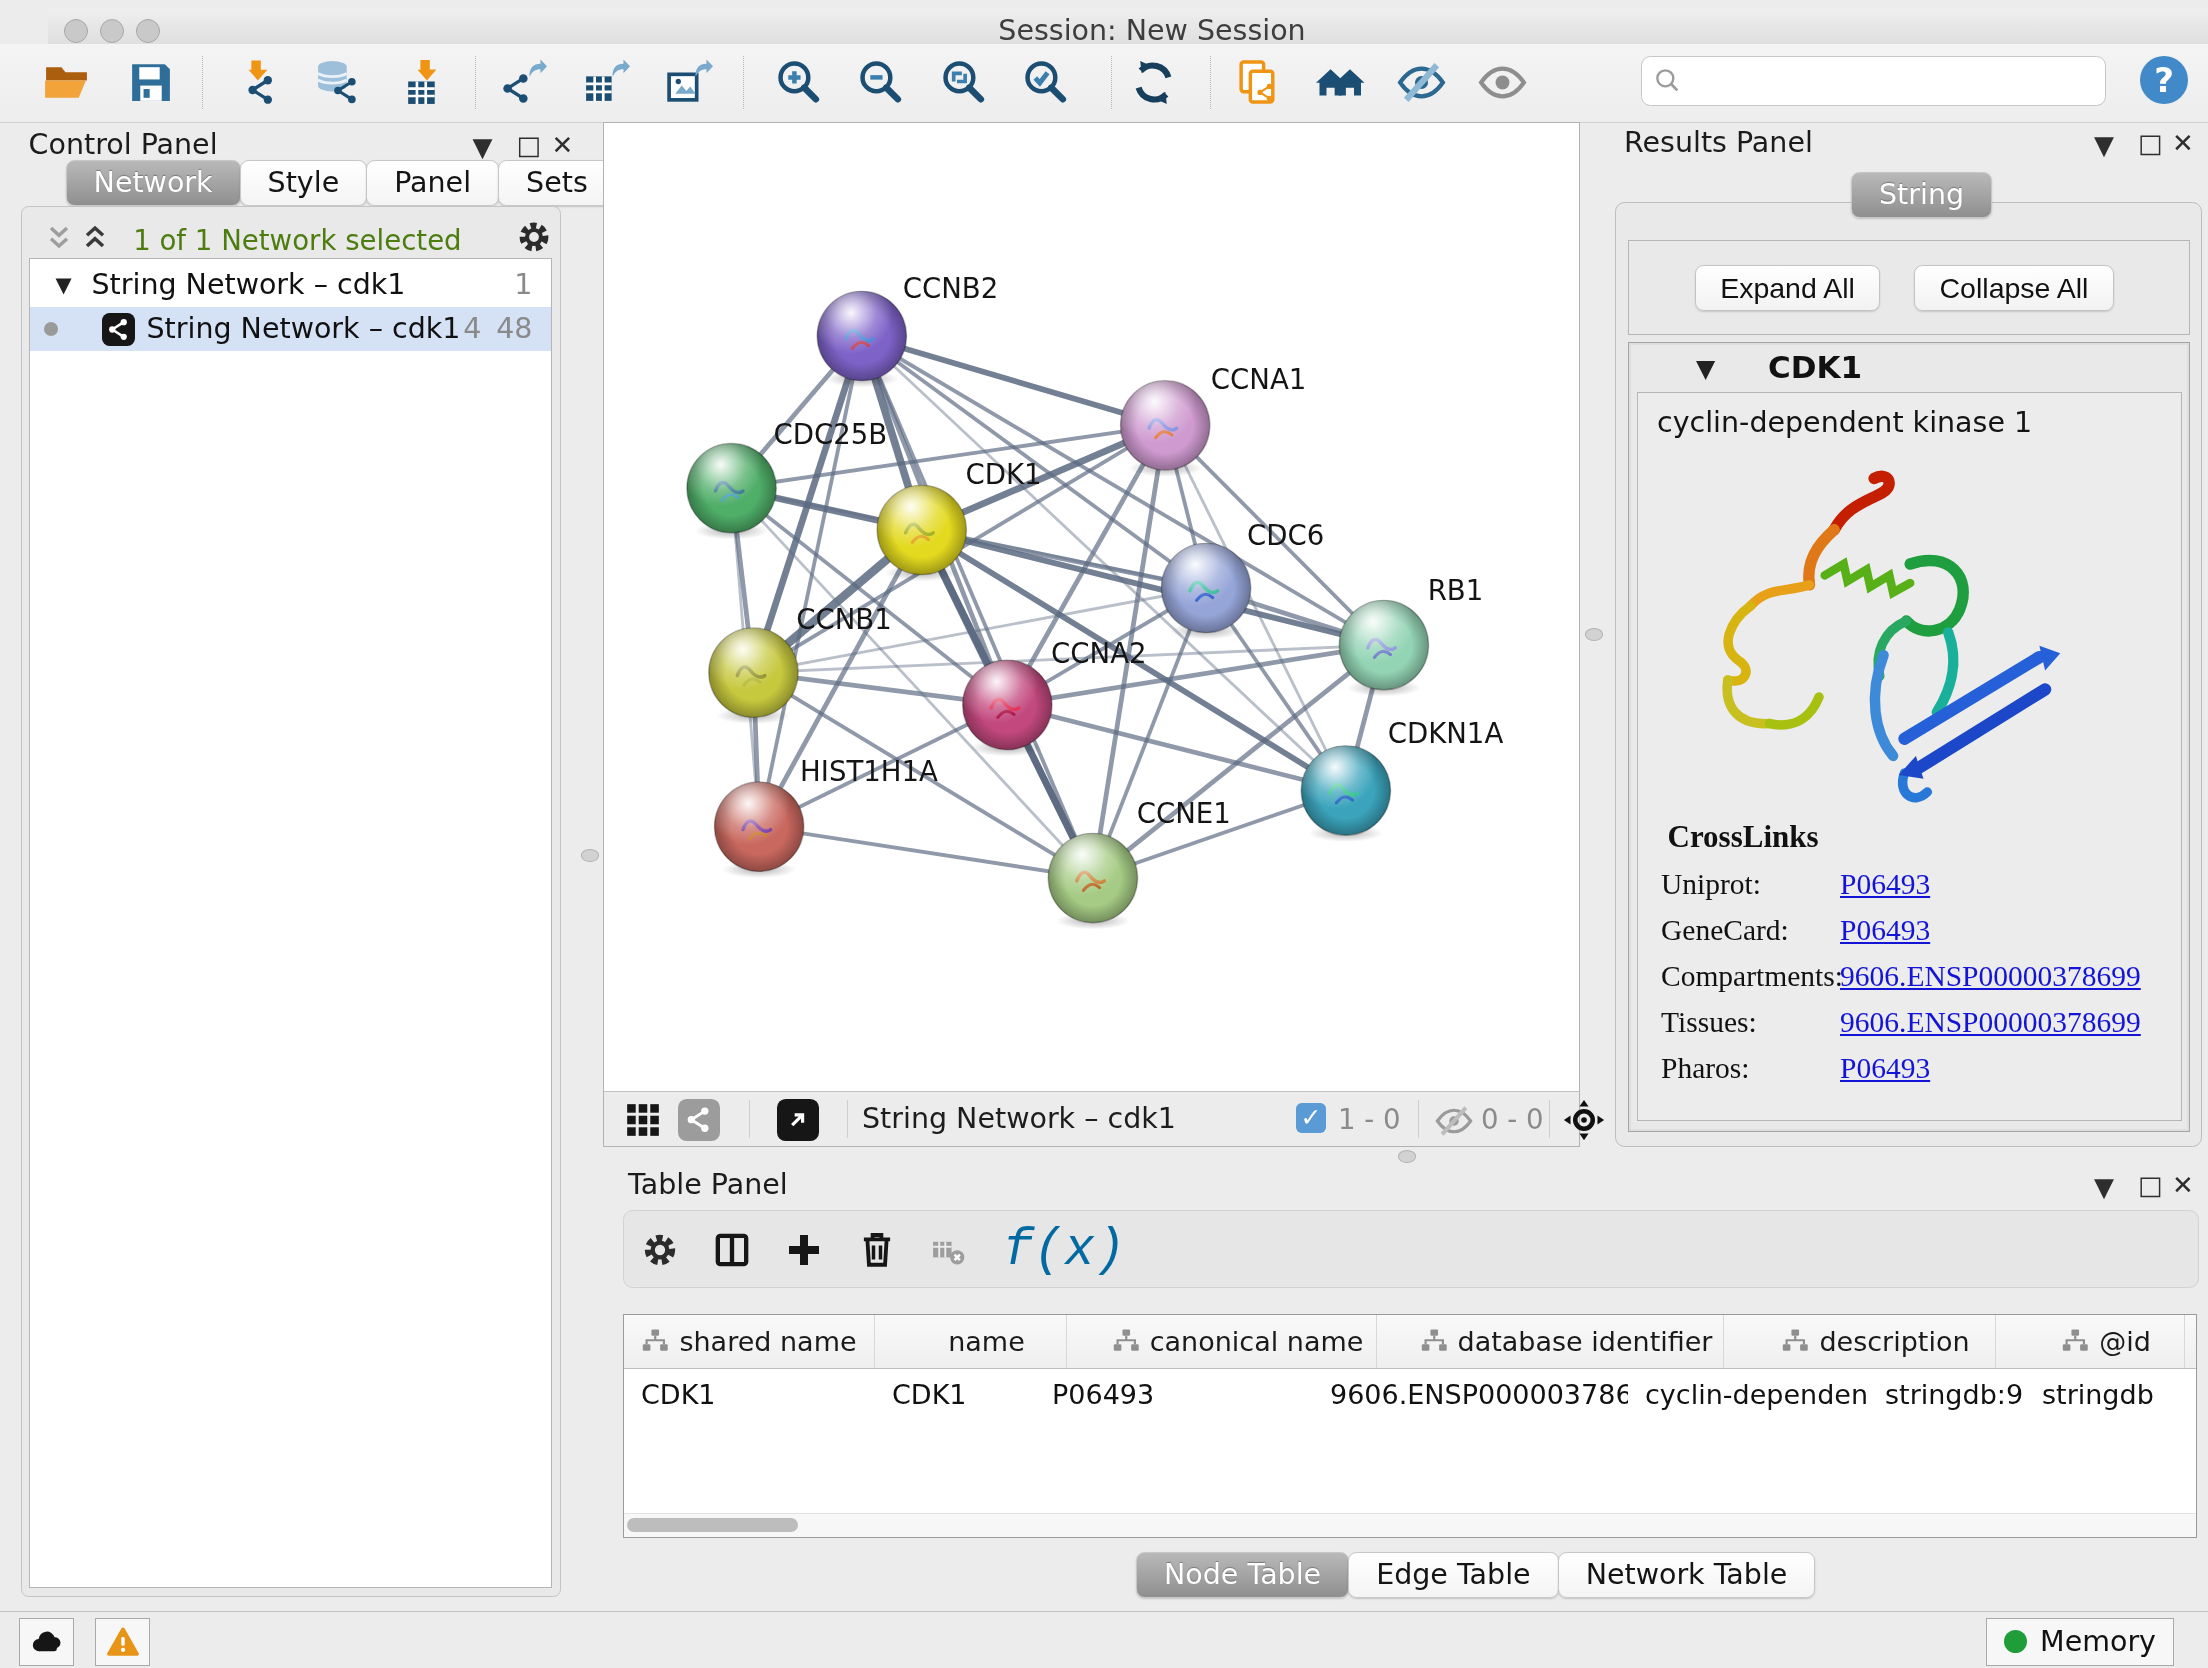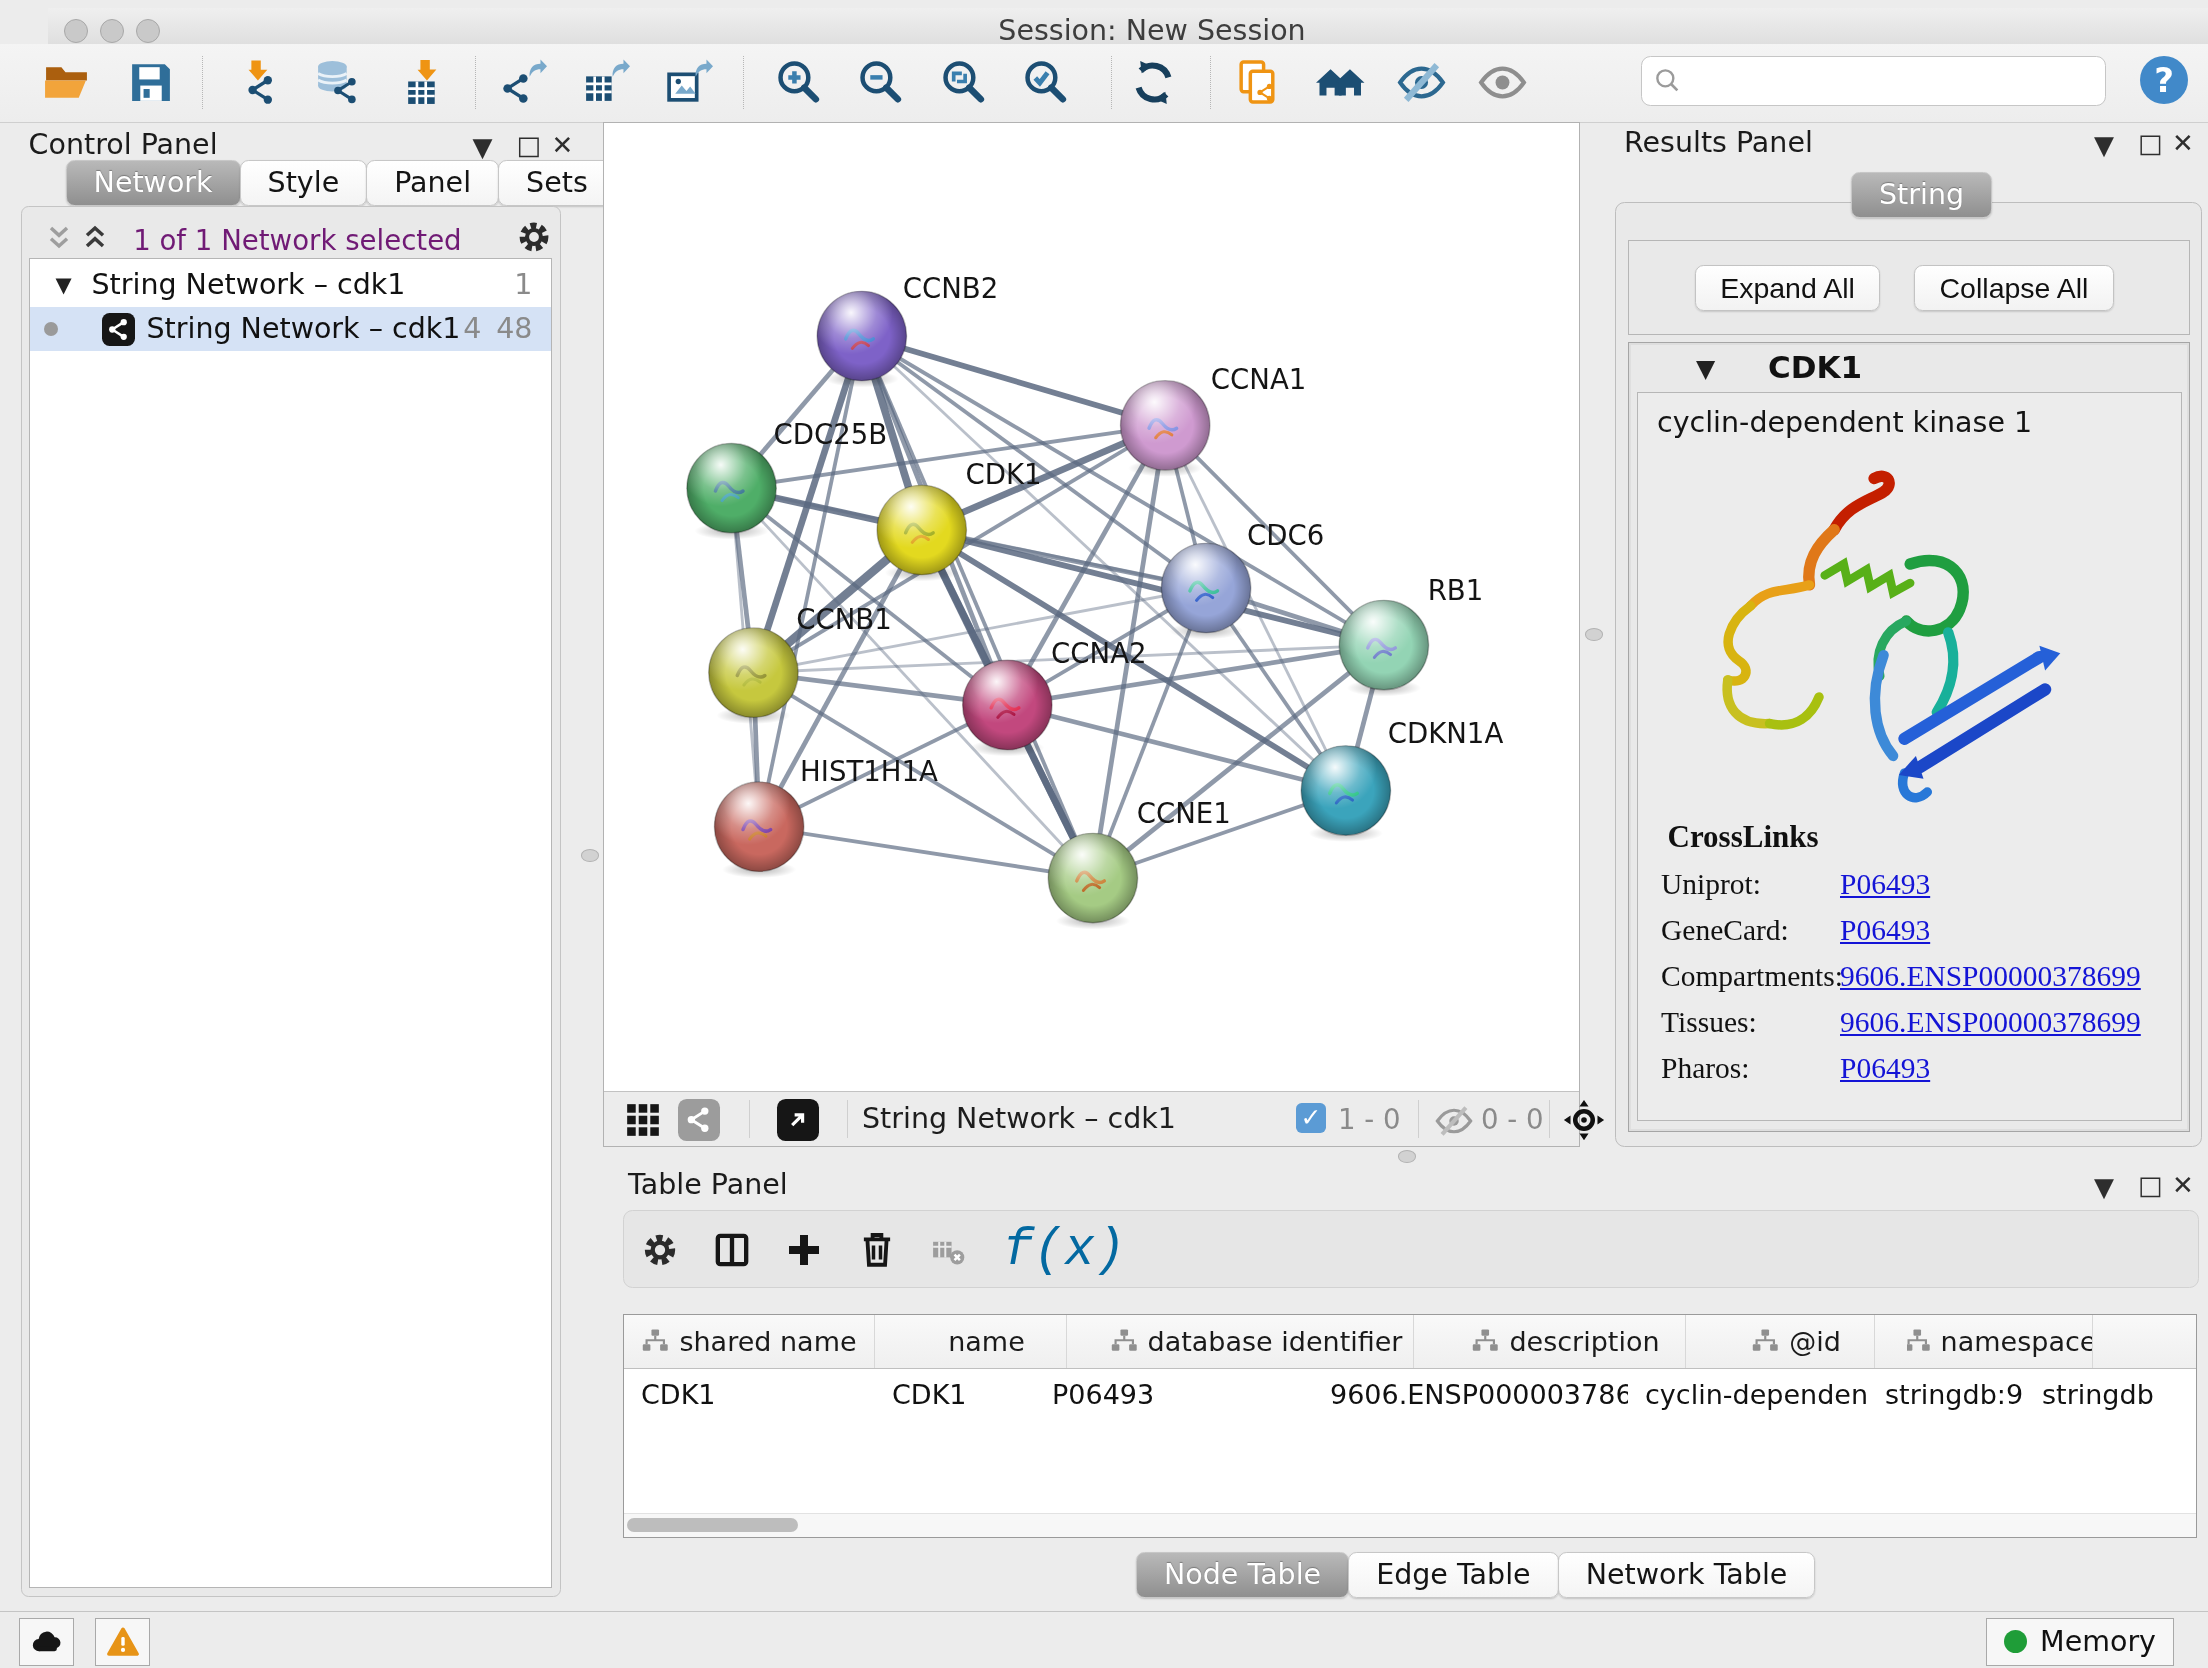--- a/index.html
+++ b/index.html
@@ -301,21 +301,21 @@
     <span class="icobtn" style="left:21px;top:15px;width:32px;height:32px">
         <svg viewBox="0 0 24 24">
           <path d="M6 4.5l6 5.5 6-5.5M6 12.5l6 5.5 6-5.5" fill="none" stroke="#9e9e9e" stroke-width="2.6"></path>
         </svg>
       </span>
     <span class="icobtn" style="left:57px;top:15px;width:32px;height:32px">
         <svg viewBox="0 0 24 24">
           <path d="M6 10l6-5.5L18 10M6 18l6-5.5L18 18" fill="none" stroke="#3a3a3a" stroke-width="2.6"></path>
         </svg>
       </span>
-    <div class="abs" style="left:95px;top:17px;width:361px;text-align:center;font-size:27.6px;color:#701a75">1 of 1 Network selected</div>
+    <div class="abs" style="left:95px;top:17px;width:361px;text-align:center;font-size:27.6px;color:#4d7c0f">1 of 1 Network selected</div>
     <span class="icobtn" style="left:493px;top:11.4px;width:38px;height:38px">
         <svg viewBox="0 0 24 24">
           <circle cx="12" cy="12" r="6.8" fill="none" stroke="#2b2b2b" stroke-width="4.6" stroke-dasharray="3.55 2.4"></circle>
           <circle cx="12" cy="12" r="4.4" fill="none" stroke="#2b2b2b" stroke-width="2.6"></circle>
         </svg>
       </span>
 
     <div class="cp-list">
       <div class="cp-row" style="top:3.8px">
         <span class="abs" style="left:25px;font-size:21px;color:#222">▼</span>
@@ -708,20 +708,33 @@
               <rect x="16.1" y="14.5" width="6.4" height="5.4" rx="1"></rect>
             </g>
             <path d="M12 7.4v3.8M4.7 14.5v-3.3h14.6v3.3" fill="none" stroke="#8f8f8f" stroke-width="1.8"></path>
           </svg>
         </span>
         <span>shared name</span>
       </div>
       <div class="th" style="width: 160px;">
         <span>name</span>
       </div>
+      <div class="th" style="width: 278px;">
+        <span style="display: inline-flex;">
+          <svg viewBox="0 0 24 24">
+            <g fill="#8f8f8f">
+              <rect x="8.8" y="2" width="6.4" height="5.4" rx="1"></rect>
+              <rect x="1.5" y="14.5" width="6.4" height="5.4" rx="1"></rect>
+              <rect x="16.1" y="14.5" width="6.4" height="5.4" rx="1"></rect>
+            </g>
+            <path d="M12 7.4v3.8M4.7 14.5v-3.3h14.6v3.3" fill="none" stroke="#8f8f8f" stroke-width="1.8"></path>
+          </svg>
+        </span>
+        <span>canonical name</span>
+      </div>
       <div class="th" style="width: 315px;">
         <span style="display: inline-flex;">
           <svg viewBox="0 0 24 24">
             <g fill="#8f8f8f">
               <rect x="8.8" y="2" width="6.4" height="5.4" rx="1"></rect>
               <rect x="1.5" y="14.5" width="6.4" height="5.4" rx="1"></rect>
               <rect x="16.1" y="14.5" width="6.4" height="5.4" rx="1"></rect>
             </g>
             <path d="M12 7.4v3.8M4.7 14.5v-3.3h14.6v3.3" fill="none" stroke="#8f8f8f" stroke-width="1.8"></path>
           </svg>

